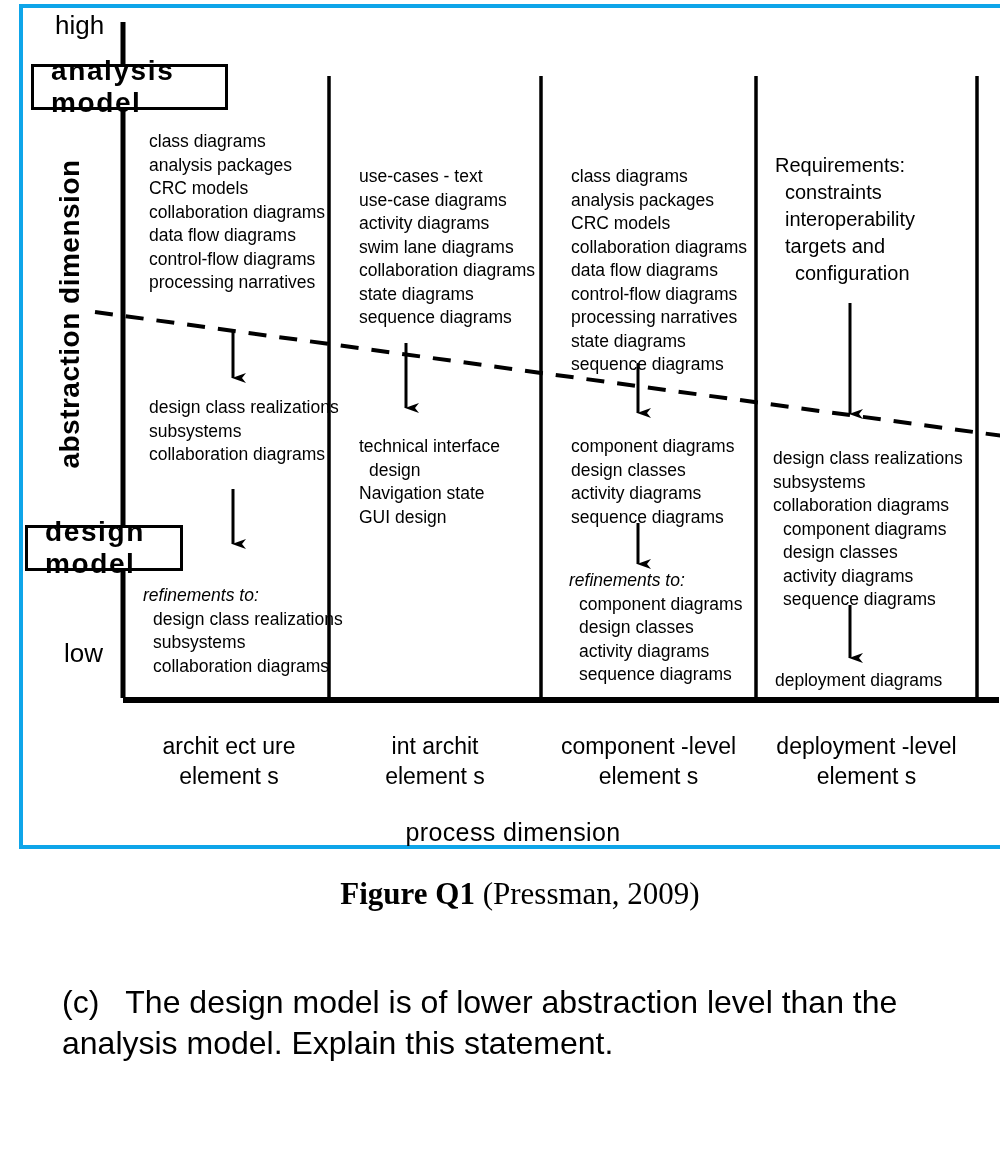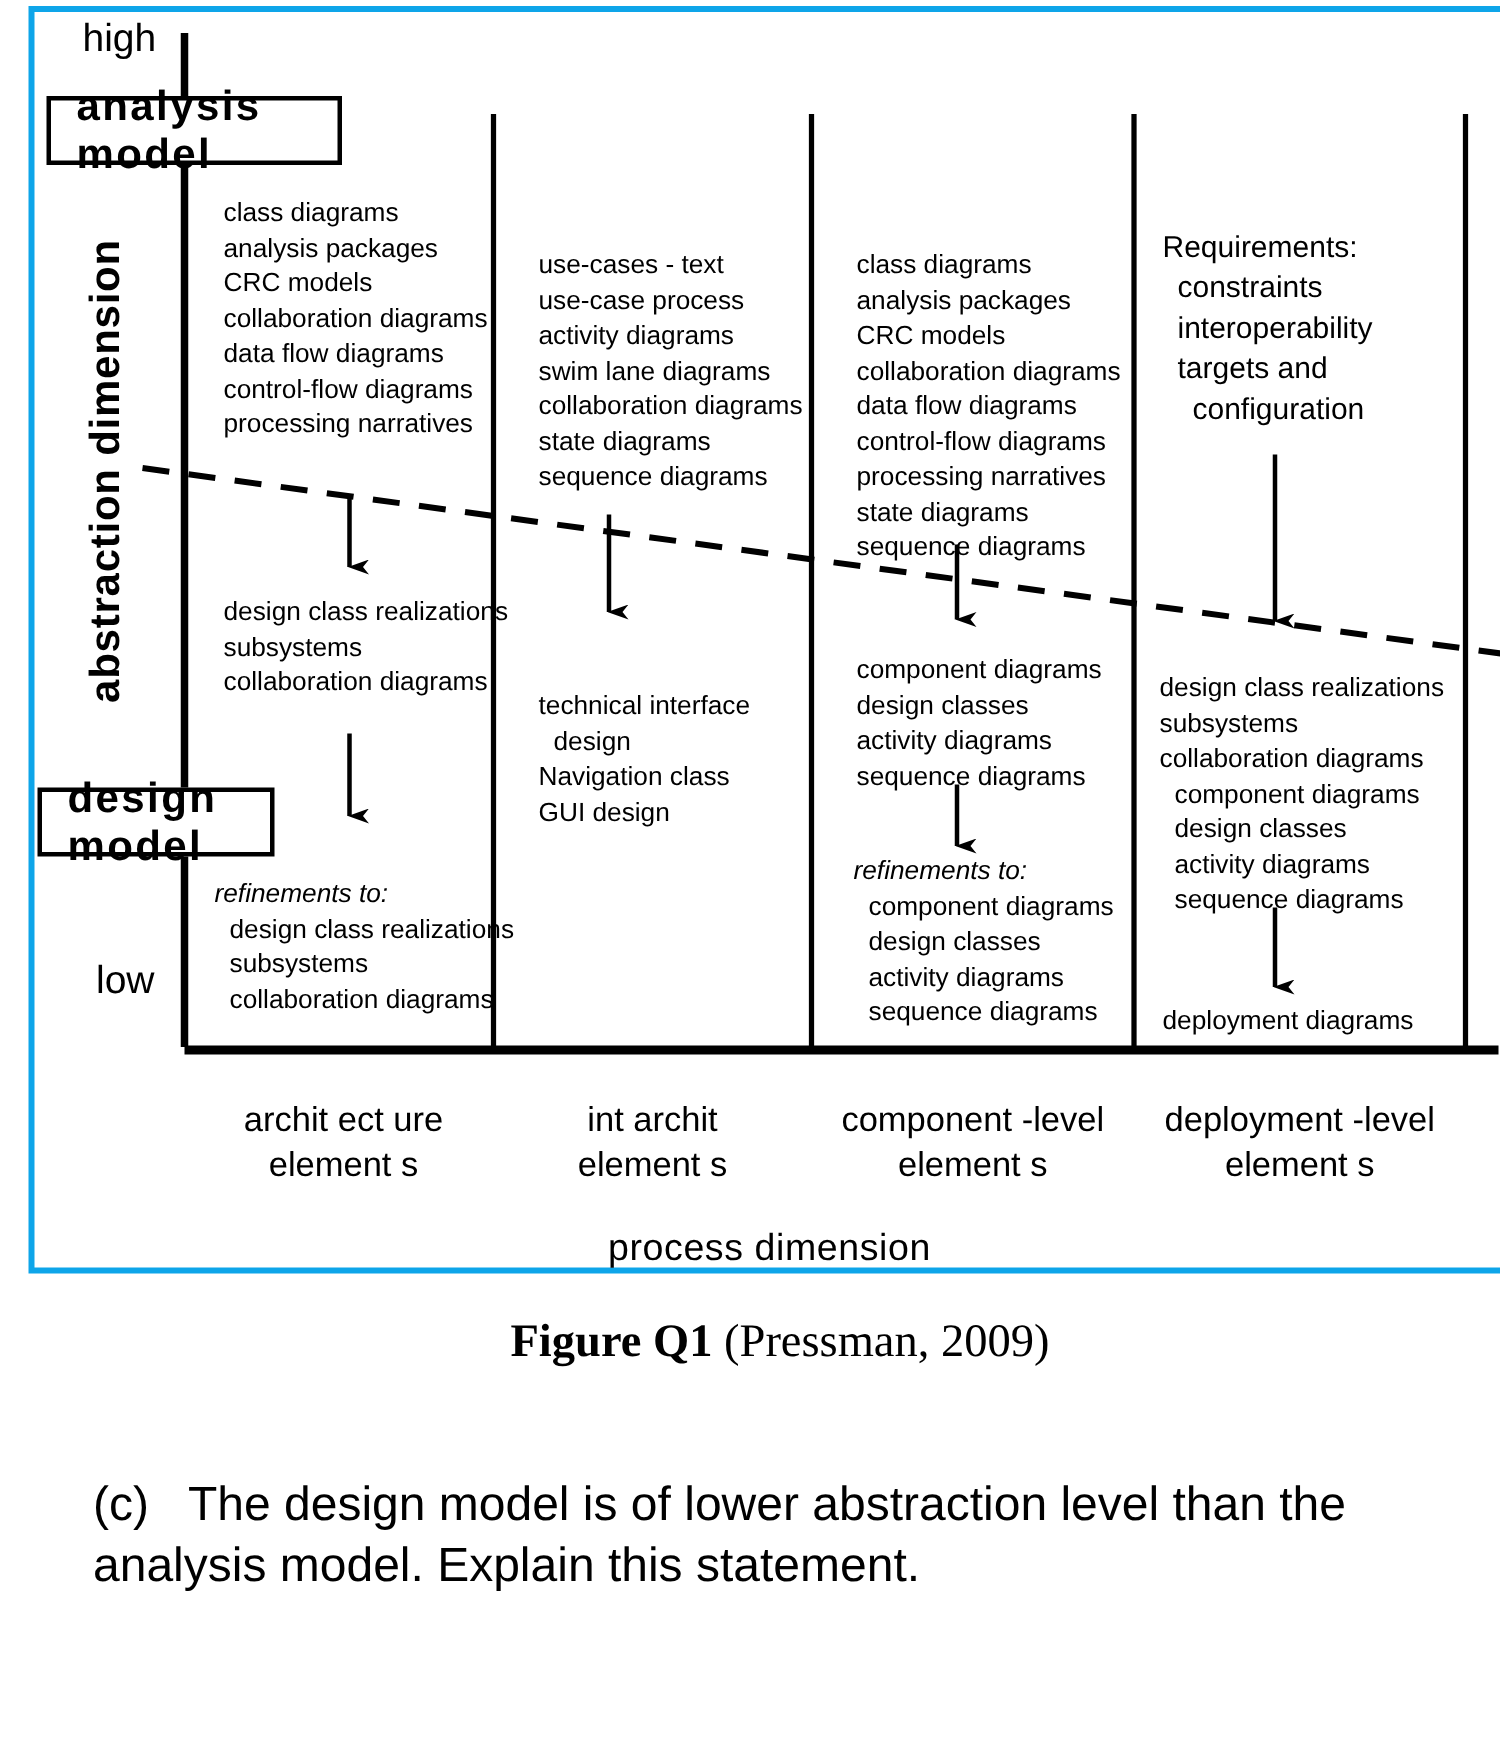--- a/index.html
+++ b/index.html
@@ -203,32 +203,32 @@
 
   <div class="col-text" style="left:120px; top:576px;">
     <span class="refine">refinements to:</span>
     <span class="ln ind">design class realizations</span>
     <span class="ln ind">subsystems</span>
     <span class="ln ind">collaboration diagrams</span>
   </div>
 
   <div class="col-text" style="left:336px; top:157px;">
     <span class="ln">use-cases - text</span>
-    <span class="ln">use-case process</span>
+    <span class="ln">use-case diagrams</span>
     <span class="ln">activity diagrams</span>
     <span class="ln">swim lane diagrams</span>
     <span class="ln">collaboration diagrams</span>
     <span class="ln">state diagrams</span>
     <span class="ln">sequence diagrams</span>
   </div>
 
-  <div class="col-text" style="left:336px; top:427px;margin-top:24px;">
+  <div class="col-text" style="left:336px; top:427px;">
     <span class="ln">technical interface</span>
     <span class="ln ind">design</span>
-    <span class="ln">Navigation class</span>
+    <span class="ln">Navigation state</span>
     <span class="ln">GUI design</span>
   </div>
 
   <div class="col-text" style="left:548px; top:157px;">
     <span class="ln">class diagrams</span>
     <span class="ln">analysis packages</span>
     <span class="ln">CRC models</span>
     <span class="ln">collaboration diagrams</span>
     <span class="ln">data flow diagrams</span>
     <span class="ln">control-flow diagrams</span>

